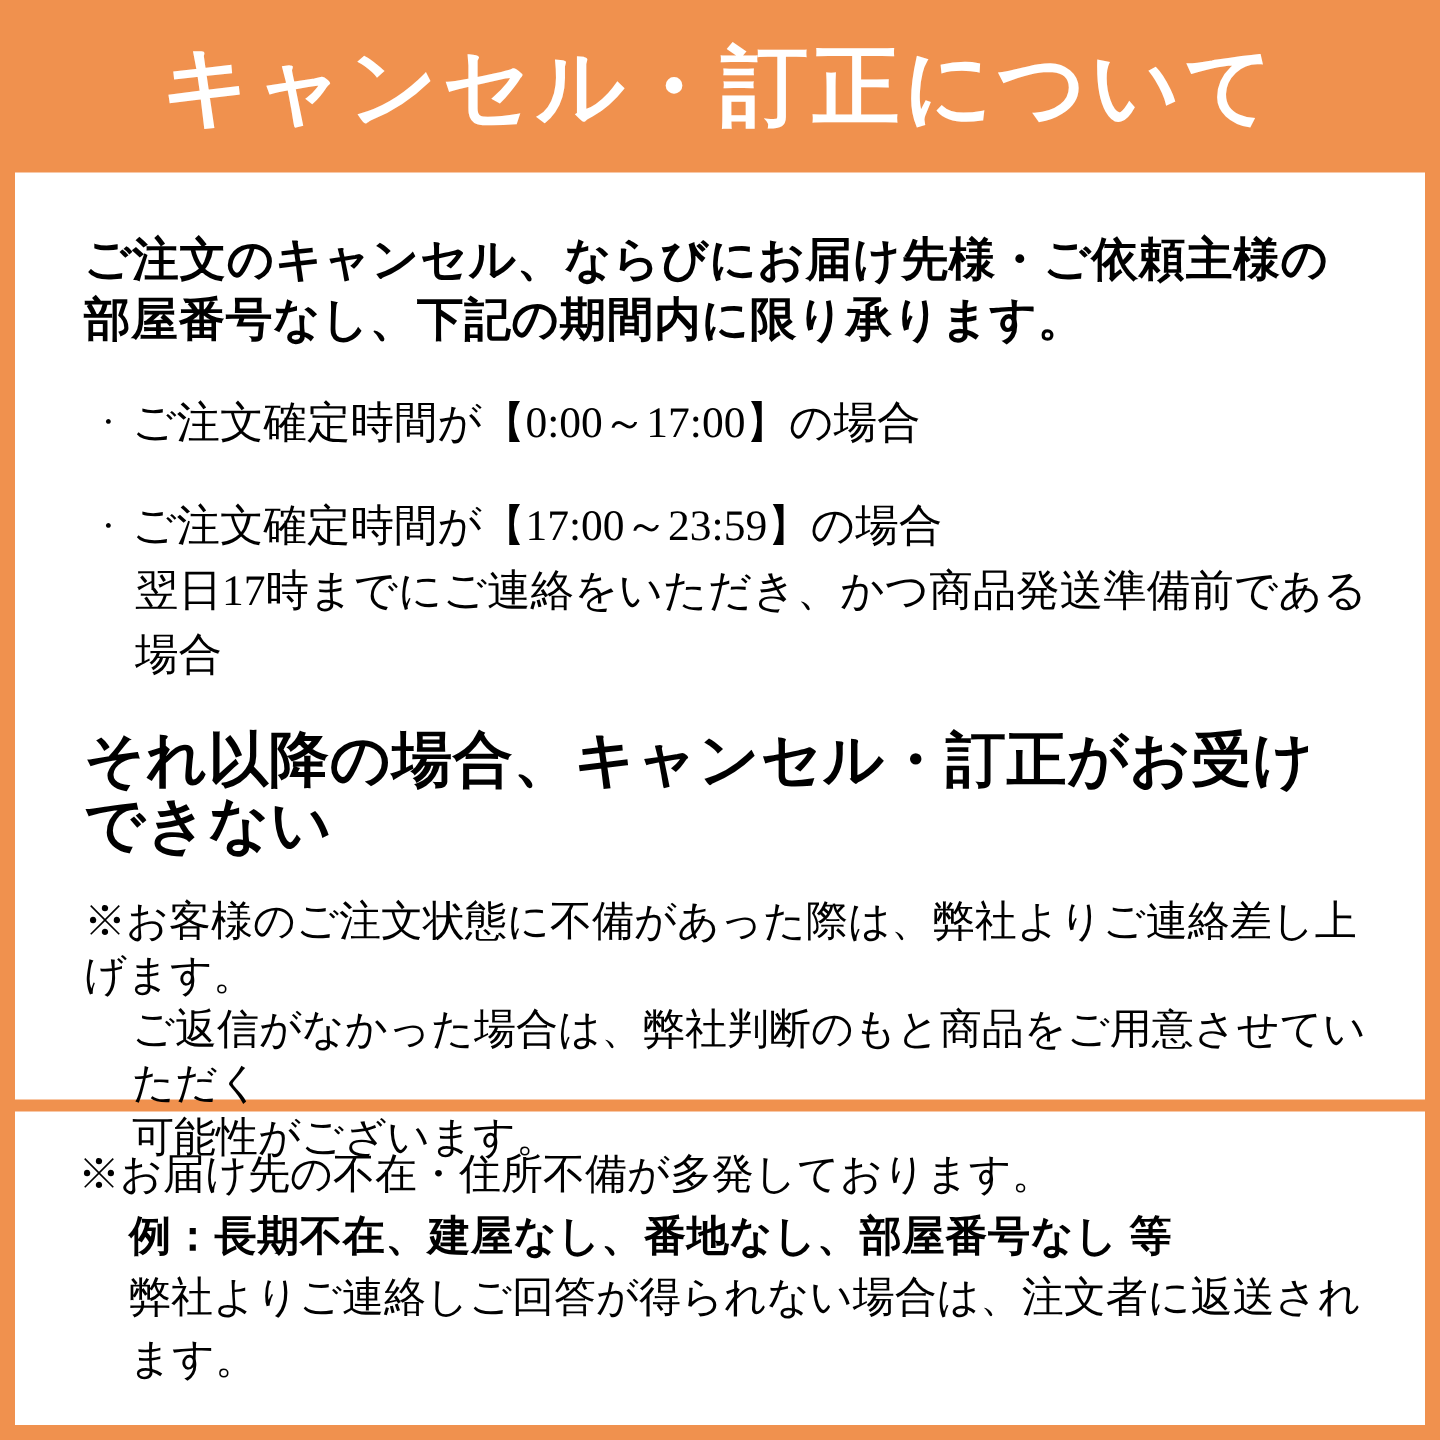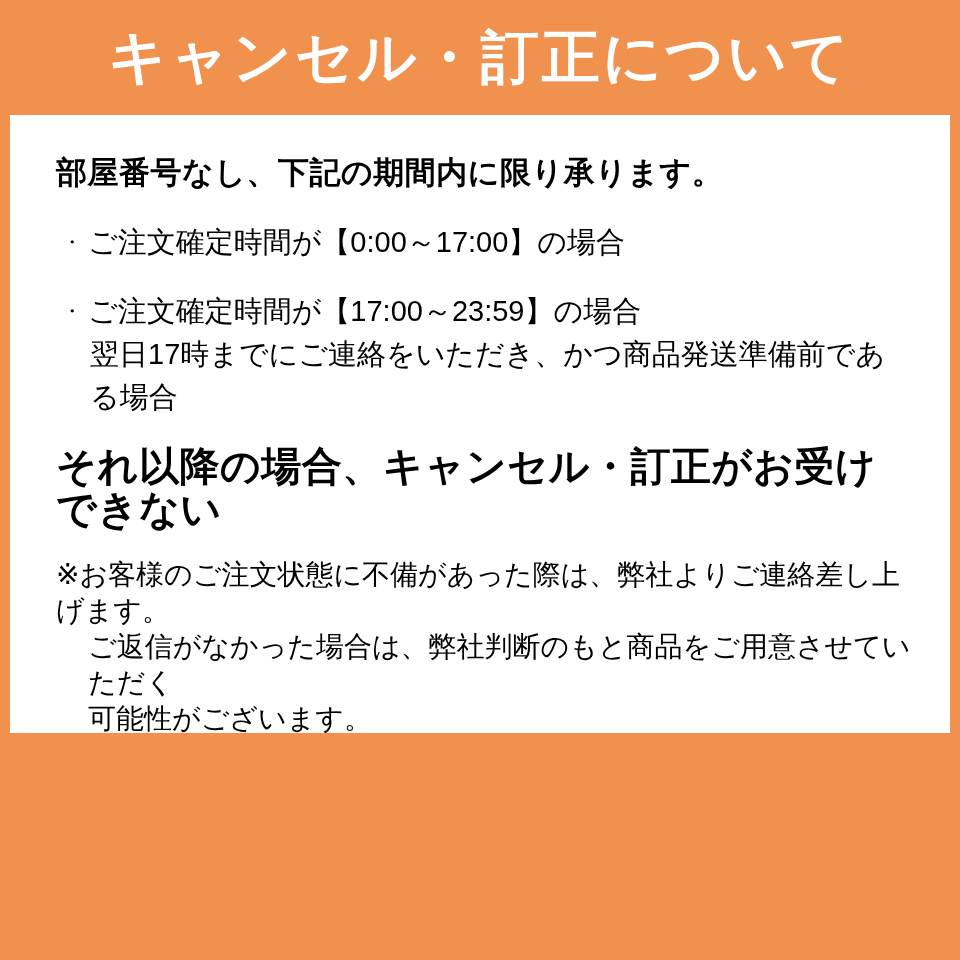--- a/index.html
+++ b/index.html
@@ -1,15 +1,15 @@
 <!DOCTYPE html>
 <html><head>
 <meta charset="utf-8">
 <style>
-  * { margin:0; padding:0; box-sizing:border-box; }
+  * { margin:0; padding:0; box-sizing:border-box;font-family:Liberation Serif, serif; }
   html,body { width:100%; }
   body {
     font-family:"Liberation Sans","DejaVu Sans",sans-serif;
     background:#f0914e;
   }
   .page {
     position:relative;
     width:960px; height:960px;
     background:#f0914e;
     overflow:hidden;
@@ -97,20 +97,21 @@
 
 <div class="page">
 
   <div class="header">
     <div class="title">キャンセル・訂正について</div>
   </div>
 
   <div class="panel panel-top">
 
     <div class="intro">
+      <div>ご注文のキャンセル、ならびにお届け先様・ご依頼主様の</div>
       <div>部屋番号なし、下記の期間内に限り承ります。</div>
     </div>
 
     <div class="bullets">
       <div class="bullet">
         <div class="bullet-head">
           <span class="bullet-dot">・</span>
           <span>ご注文確定時間が【0:00～17:00】の場合</span>
         </div>
       </div>
@@ -130,16 +131,23 @@
     <div class="note1">
       <div>※お客様のご注文状態に不備があった際は、弊社よりご連絡差し上げます。</div>
       <div class="note-cont">ご返信がなかった場合は、弊社判断のもと商品をご用意させていただく</div>
       <div class="note-cont">可能性がございます。</div>
     </div>
 
   </div>
 
   <div class="divider"></div>
 
+  <div class="panel panel-bottom">
+    <div class="note2">
+      <div>※お届け先の不在・住所不備が多発しております。</div>
+      <div class="note2-example">例：長期不在、建屋なし、番地なし、部屋番号なし 等</div>
+      <div class="note2-cont">弊社よりご連絡しご回答が得られない場合は、注文者に返送されます。</div>
+    </div>
+  </div>
 
   <div class="bottom-strip"></div>
 
 </div>
 
 </body></html>

